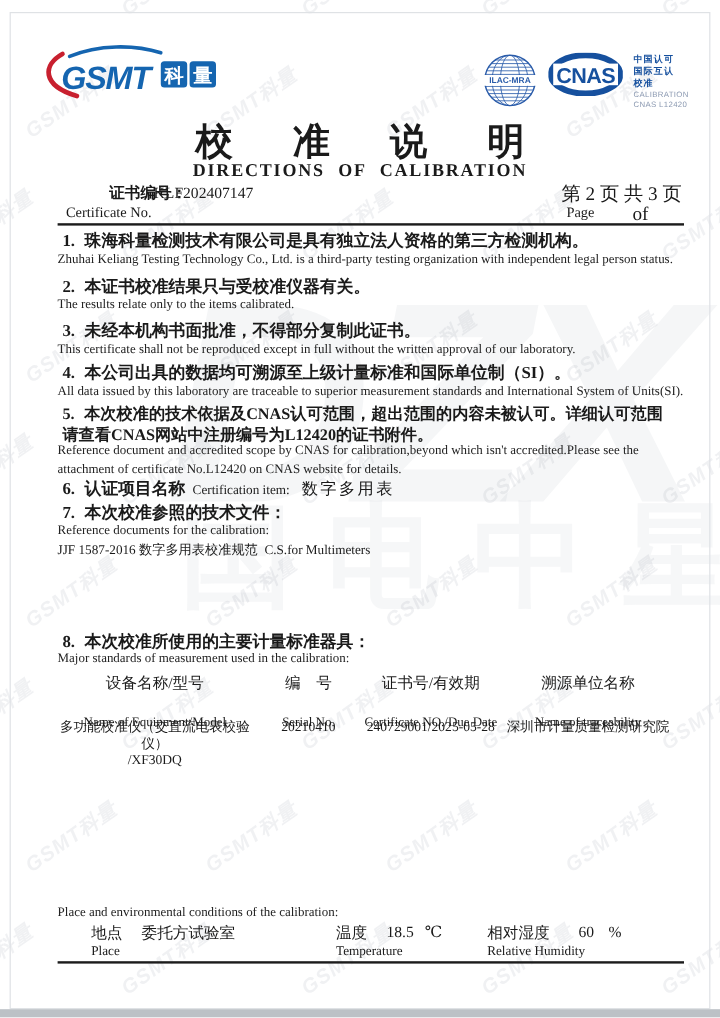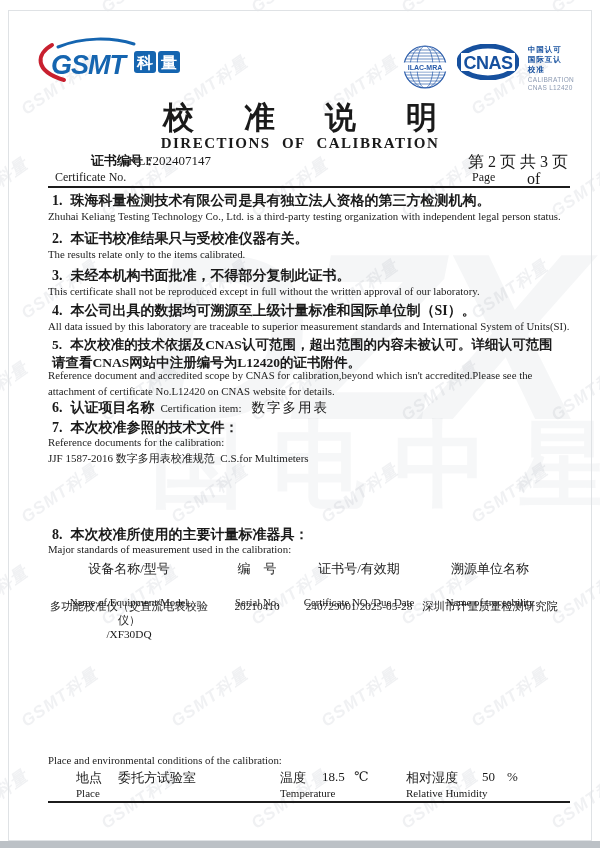--- a/index.html
+++ b/index.html
@@ -238,21 +238,21 @@
   <span class="abs env-zh" style="left:76px">地点</span>
   <span class="abs env-zh" style="left:118px">委托方试验室</span>
   <span class="abs env-en" style="left:76px">Place</span>
 
   <span class="abs env-zh" style="left:280px">温度</span>
   <span class="abs env-zh" style="left:322px">18.5</span>
   <span class="abs env-zh" style="left:354px">℃</span>
   <span class="abs env-en" style="left:280px">Temperature</span>
 
   <span class="abs env-zh" style="left:406px">相对湿度</span>
-  <span class="abs env-zh" style="left:482px">50</span>
+  <span class="abs env-zh" style="left:482px">60</span>
   <span class="abs env-zh" style="left:507px">%</span>
   <span class="abs env-en" style="left:406px">Relative Humidity</span>
 
   <div class="rule rule-bottom"></div>
 </div>
 
 <div class="page-frame"></div>
 <div class="bottom-band"></div>
 
 </body></html>

